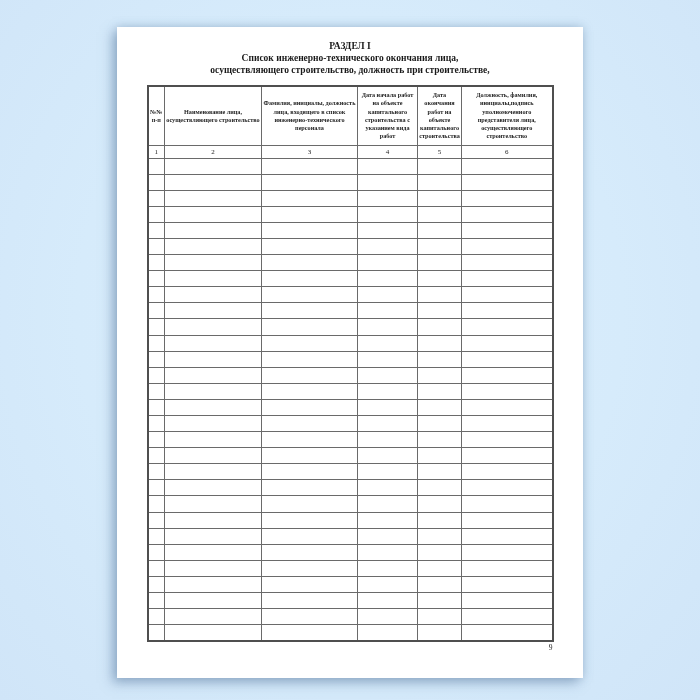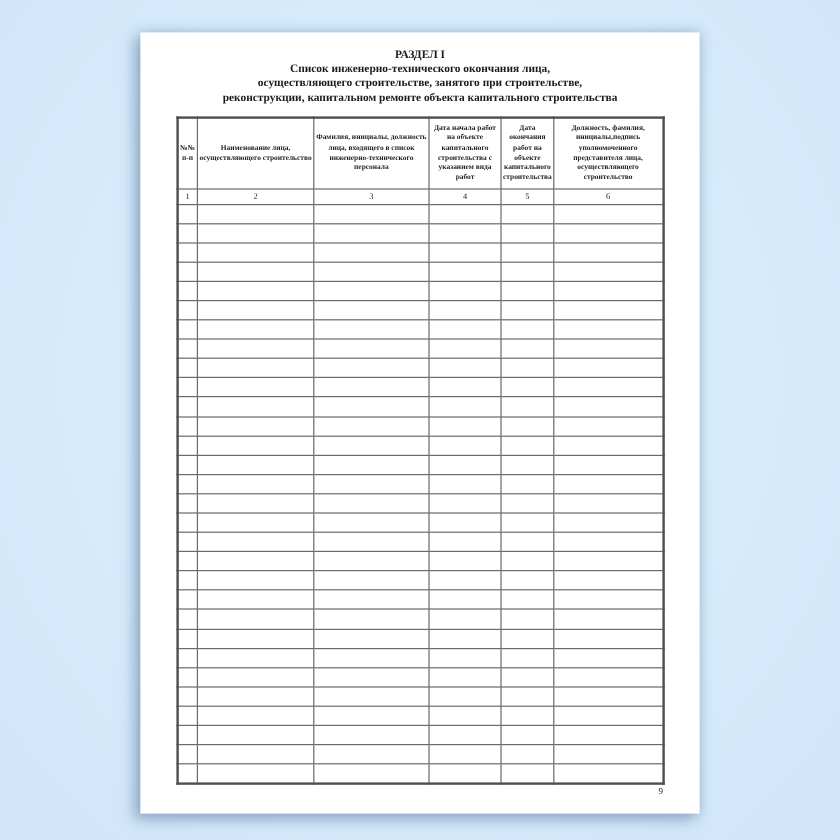--- a/index.html
+++ b/index.html
@@ -84,22 +84,21 @@
 </style>
 </head>
 <body>
 
 <div class="viewport">
   <div class="sheet">
 
     <div class="title-block">
       <div class="title-line">РАЗДЕЛ I</div>
       <div class="title-line">Список инженерно-технического окончания лица,</div>
-      <div class="title-line">осуществляющего строительстве, занятого при строительстве,</div>
-      <div class="title-line">реконструкции, капитальном ремонте объекта капитального строительства</div>
+      <div class="title-line">осуществляющего строительство, должность при строительстве,</div>
     </div>
 
     <table class="grid">
       <colgroup id="cols">
           <col style="width: 17px;">
           <col style="width: 97px;">
           <col style="width: 96px;">
           <col style="width: 60px;">
           <col style="width: 44px;">
           <col style="width: 91px;">

